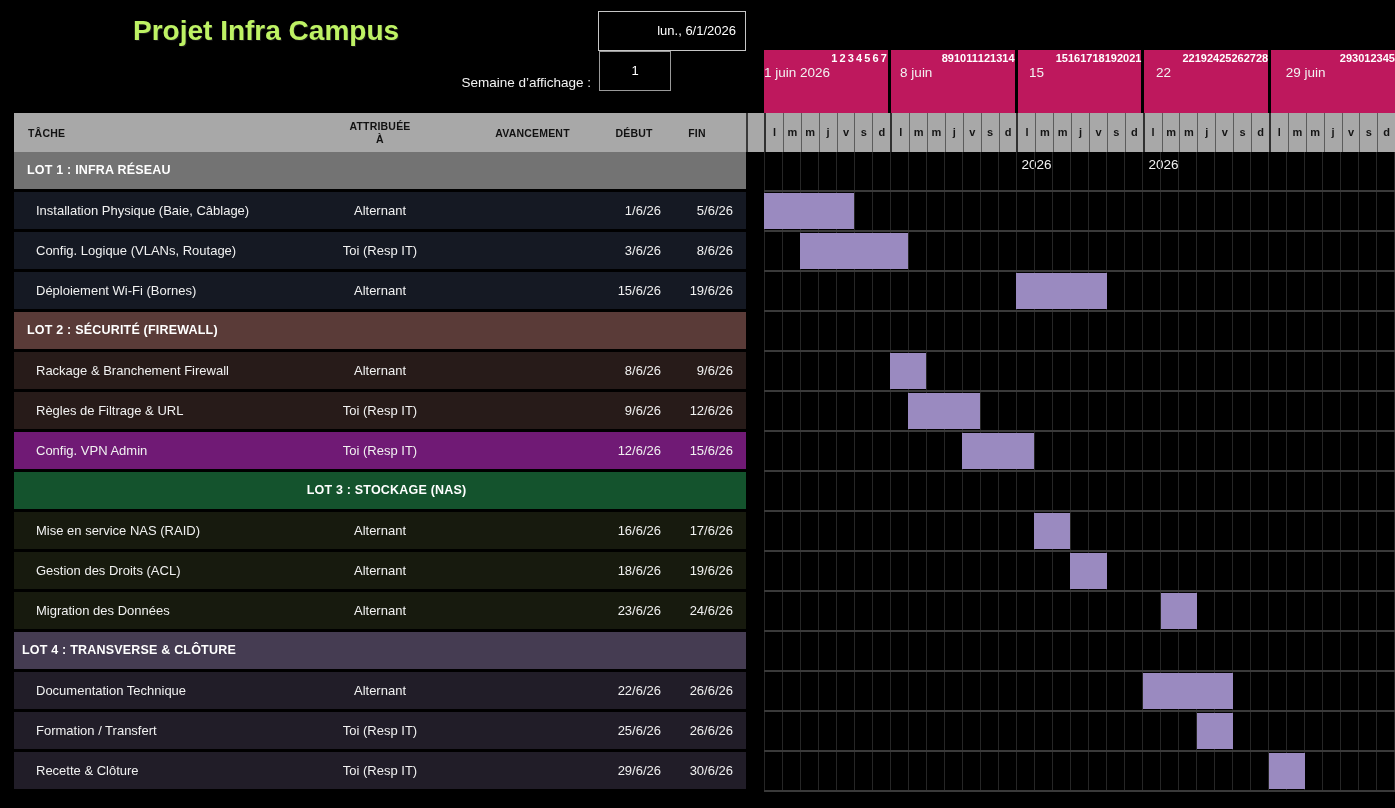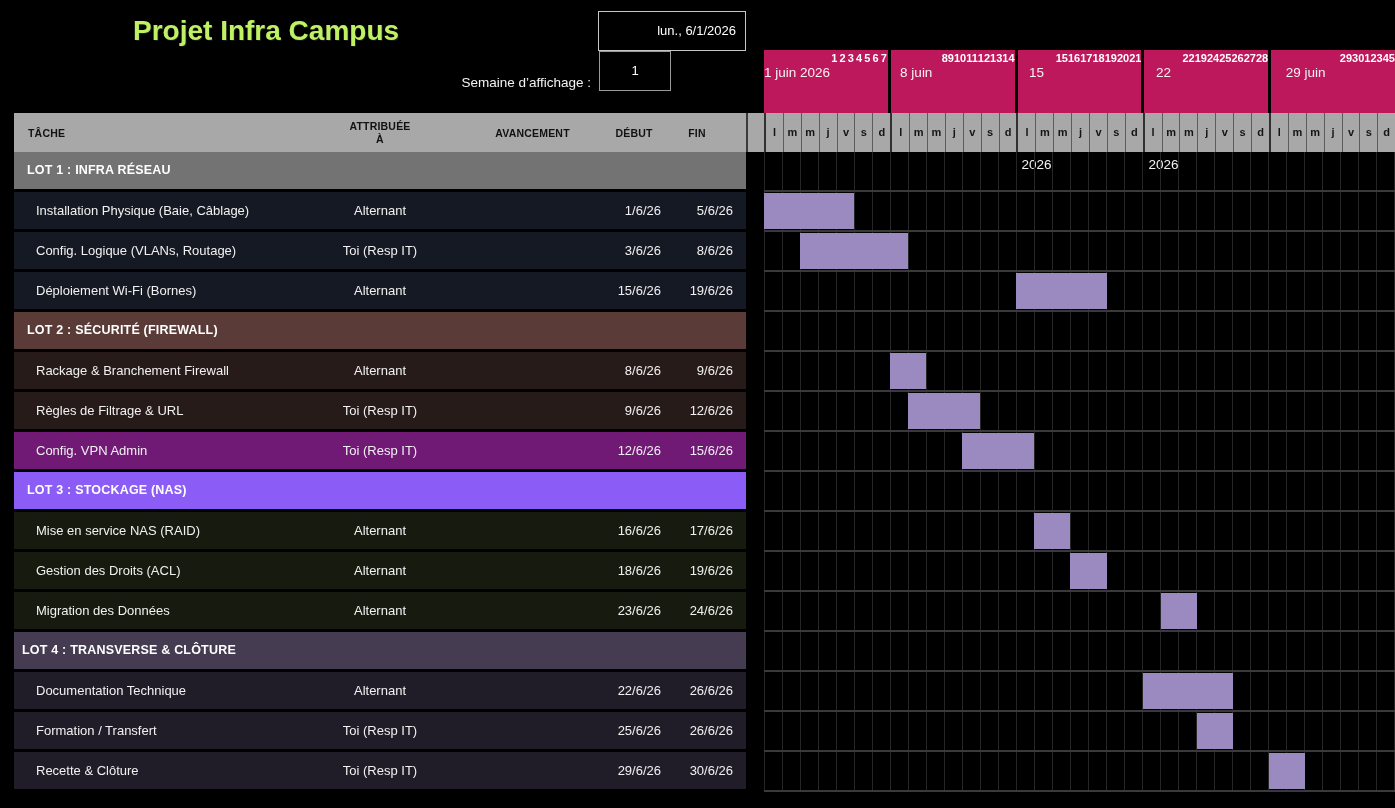--- a/index.html
+++ b/index.html
@@ -227,21 +227,21 @@
         <div class="c"></div>
       </div>
       <div class="trow" style="background: #701a75;">
         <div class="c c-task">Config. VPN Admin</div>
         <div class="c c-assigned">Toi (Resp IT)</div>
         <div class="c c-progress"></div>
         <div class="c c-start">12/6/26</div>
         <div class="c c-end">15/6/26</div>
         <div class="c"></div>
       </div>
-      <div class="sec" style="background: #8b5cf6;">LOT 3 : STOCKAGE (NAS)</div>
+      <div class="sec" style="background: #14532d; text-align: center;">LOT 3 : STOCKAGE (NAS)</div>
       <div class="trow" style="background: rgb(23, 26, 14);">
         <div class="c c-task">Mise en service NAS (RAID)</div>
         <div class="c c-assigned">Alternant</div>
         <div class="c c-progress"></div>
         <div class="c c-start">16/6/26</div>
         <div class="c c-end">17/6/26</div>
         <div class="c"></div>
       </div>
       <div class="trow" style="background: rgb(23, 26, 14);">
         <div class="c c-task">Gestion des Droits (ACL)</div>

